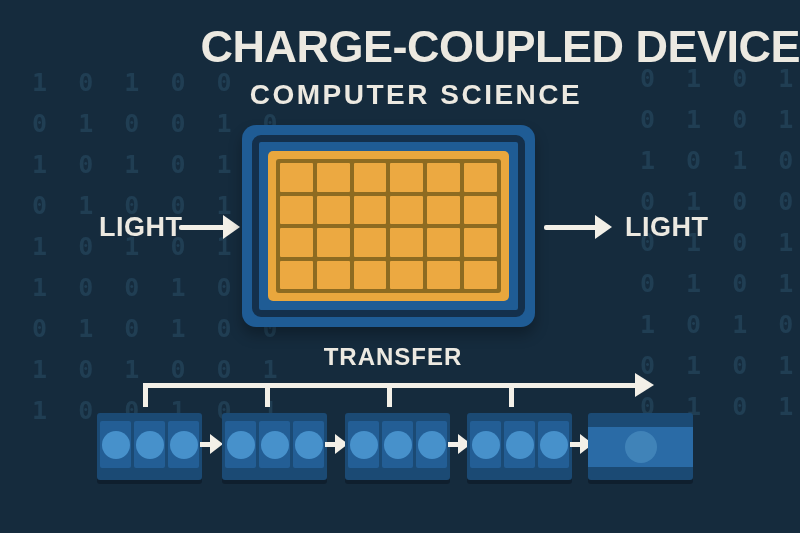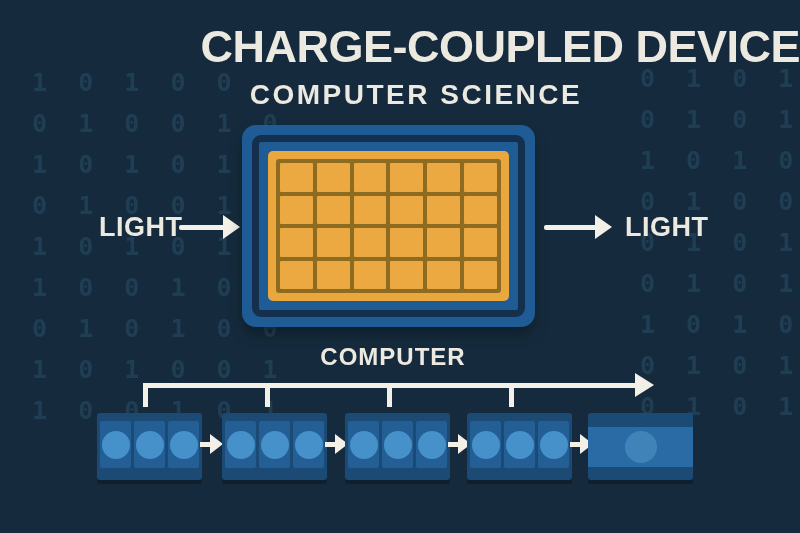--- a/index.html
+++ b/index.html
@@ -201,21 +201,21 @@
         </div>
     </div>
   </div>
 
   <div id="output-arrow" class="h-arrow">
     <div class="shaft"></div>
     <div class="head"></div>
   </div>
   <div id="output-label" class="side-label">LIGHT</div>
 
-  <div id="transfer-label">COMPUTER</div>
+  <div id="transfer-label">TRANSFER</div>
   <div id="transfer-bracket">
     <div class="line"></div>
     <div class="tick"></div>
     <div class="tick"></div>
     <div class="tick"></div>
     <div class="tick"></div>
     <div class="head"></div>
   </div>
 
   <div id="box-0" class="register-box">

